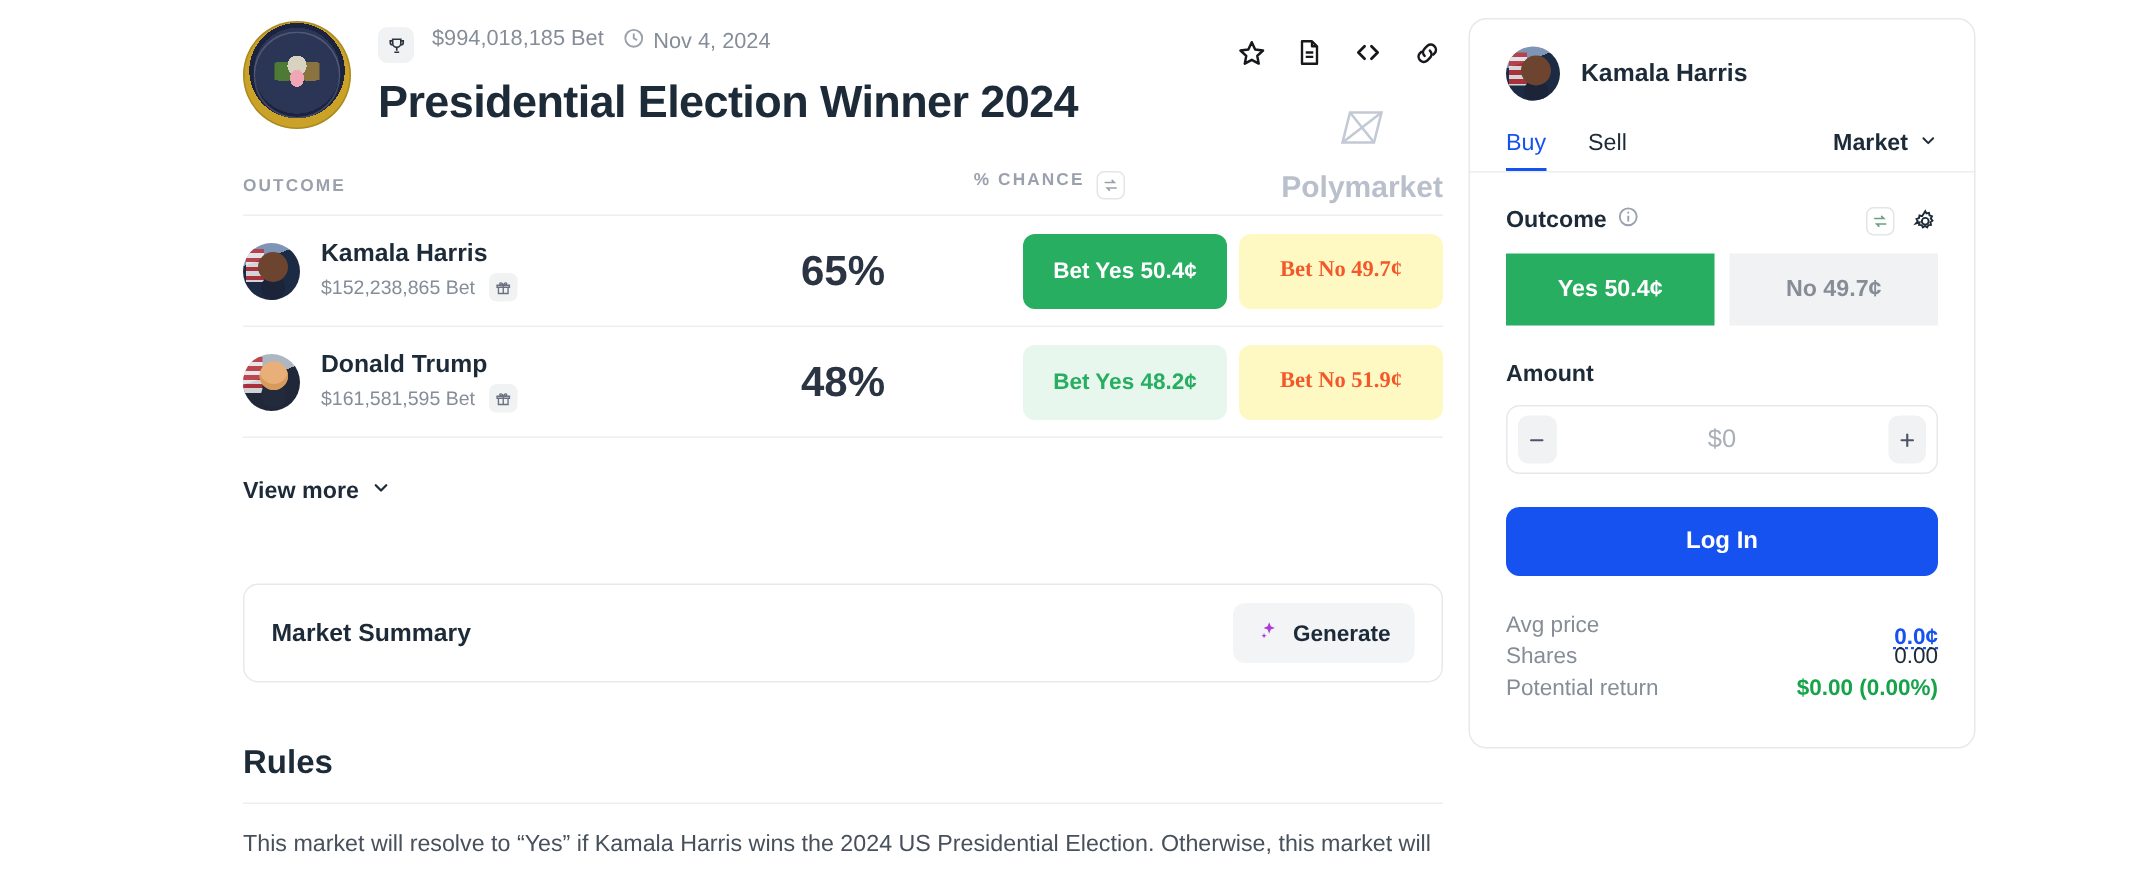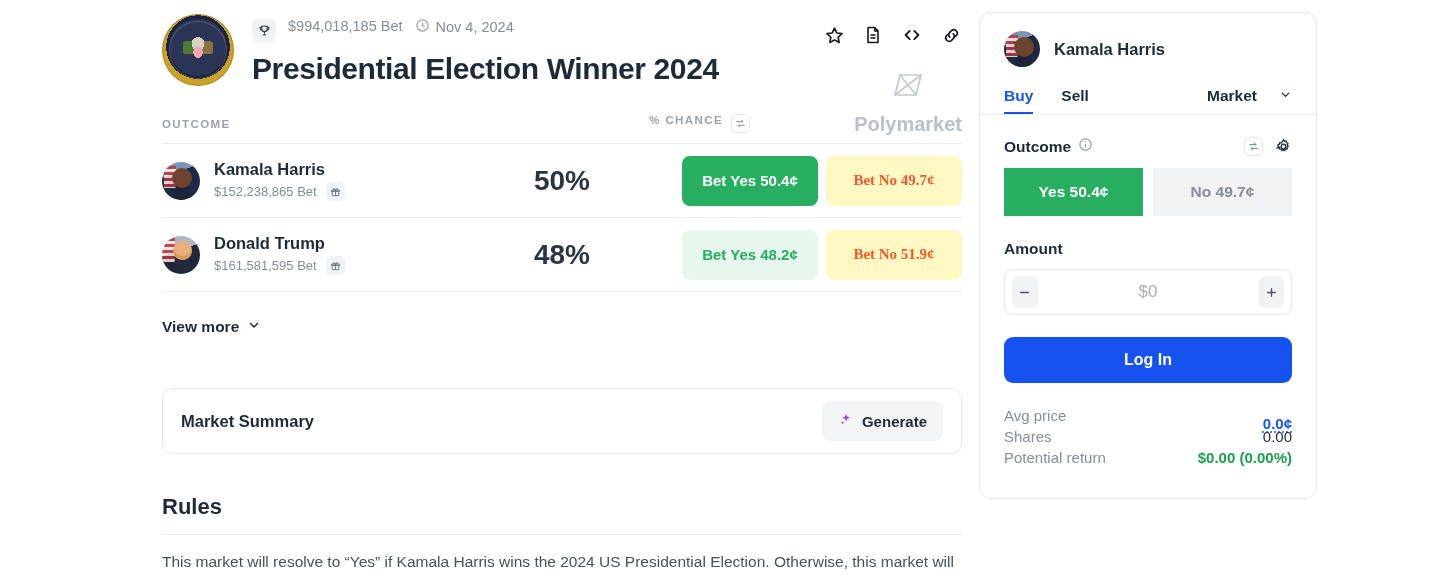--- a/index.html
+++ b/index.html
@@ -150,25 +150,25 @@
     position: absolute; left: 979px; top: 12px;
     width: 338px; height: 487px;
     border: 1px solid #e6e8eb; border-radius: 12px;
     background: #fff; padding: 18px 24px 0 24px;
   }
   .panel-head { display: flex; align-items: center; gap: 14px; }
   .panel-avatar { width: 36px; height: 36px; border-radius: 50%; flex: 0 0 36px; overflow: hidden; position: relative; }
   .panel-name { font-size: 16.5px; font-weight: 600; color: #1d2b39; }
 
   .tabs { display: flex; align-items: center; margin-top: 20px; }
-  .tab { font-size: 15.5px; font-weight: 700; color: #1d2b39; padding-bottom: 9px; cursor: pointer; }
+  .tab { font-size: 15.5px; font-weight: 400; color: #1d2b39; padding-bottom: 9px; cursor: pointer; }
   .tab.active { color: #1652f0; box-shadow: inset 0 -2px 0 0 #1652f0; }
   .tab + .tab { margin-left: 28px; }
   .market-sel {
-    margin-left: auto; display: flex; align-items: center; gap: 22px;
+    margin-left: auto; display: flex; align-items: center; gap: 7px;
     font-size: 15.5px; font-weight: 600; color: #1d2b39; padding-bottom: 9px; cursor: pointer;
   }
   .panel-divider { height: 1px; background: #ebedf0; margin: 0 -24px; }
 
   .sect-label-row { display: flex; align-items: center; margin-top: 22px; }
   .sect-label { font-size: 15.5px; font-weight: 600; color: #1d2b39; display: flex; align-items: center; gap: 7px; }
   .sect-actions { margin-left: auto; display: flex; align-items: center; gap: 12px; }
   .mini-btn {
     width: 19px; height: 19px; border: 1px solid #e2e5e9; border-radius: 5px;
     display: flex; align-items: center; justify-content: center; cursor: pointer; background: #fff;
@@ -322,21 +322,21 @@
                   <path d="M3 9h18v3H3z"></path>
                     <path d="M5 12v9h14v-9"></path>
                     <path d="M12 9v12"></path>
                   <path d="M12 9C10 5 7 5 7 7s3 2 5 2"></path>
                     <path d="M12 9c2-4 5-4 5-2s-3 2-5 2"></path>
                 </svg>
               </span>
             </div>
           </div>
         </div>
-        <div class="pct">50%</div>
+        <div class="pct">65%</div>
         <div class="btn-group">
           <button class="bet-btn yes-solid">Bet Yes 50.4¢</button>
           <button class="bet-btn no-light">Bet No 49.7¢</button>
         </div>
       </div>
 
       <div class="row">
         <div class="row-ident">
           <div class="avatar av-dt"></div>
           <div>

